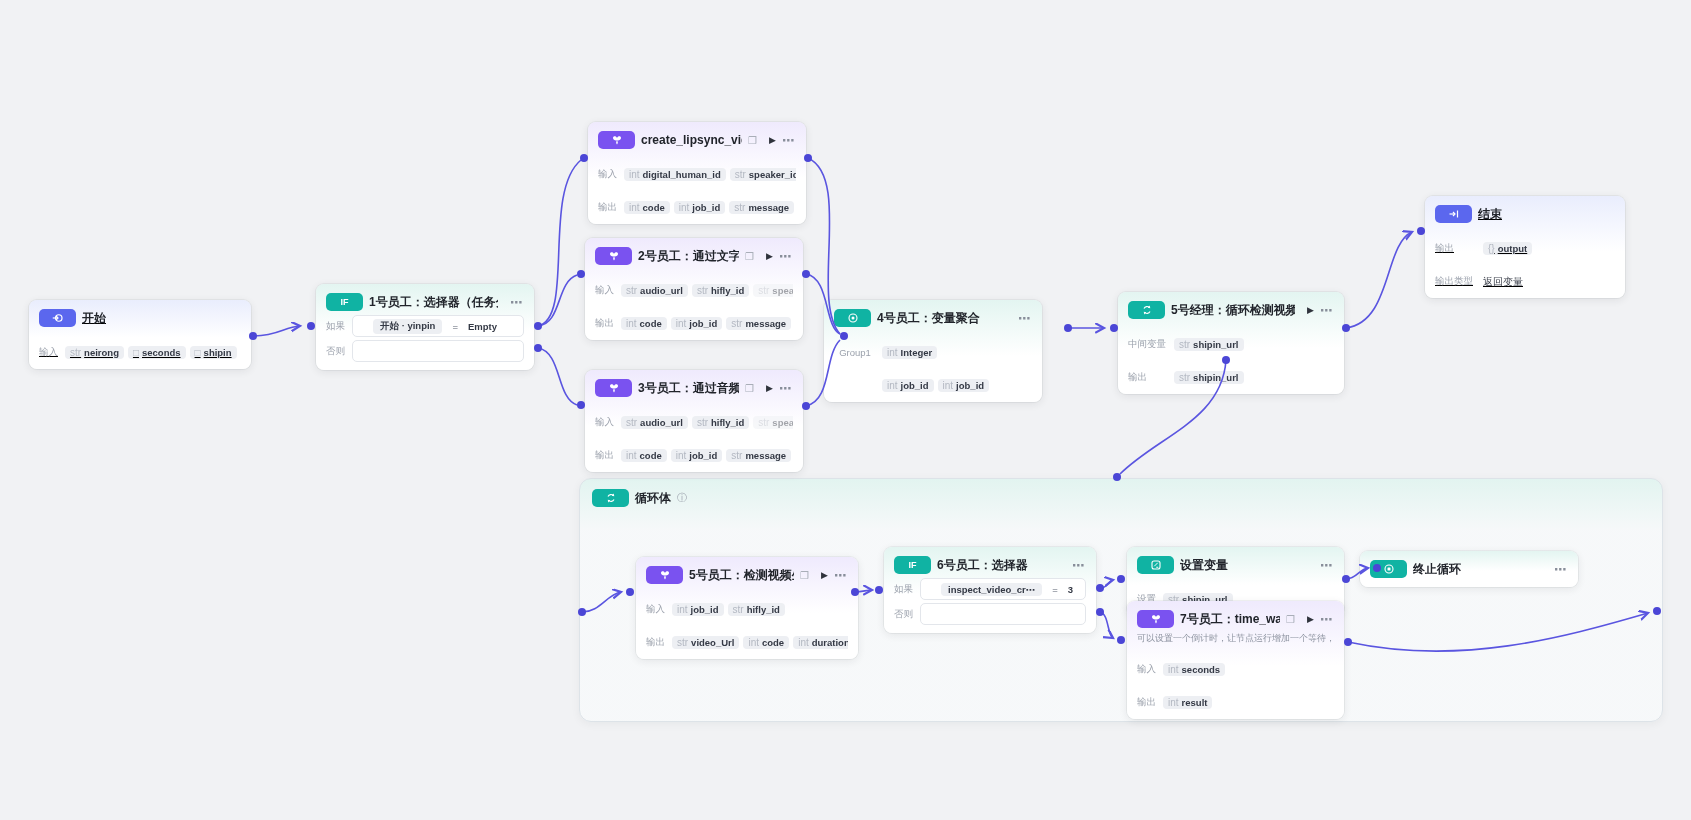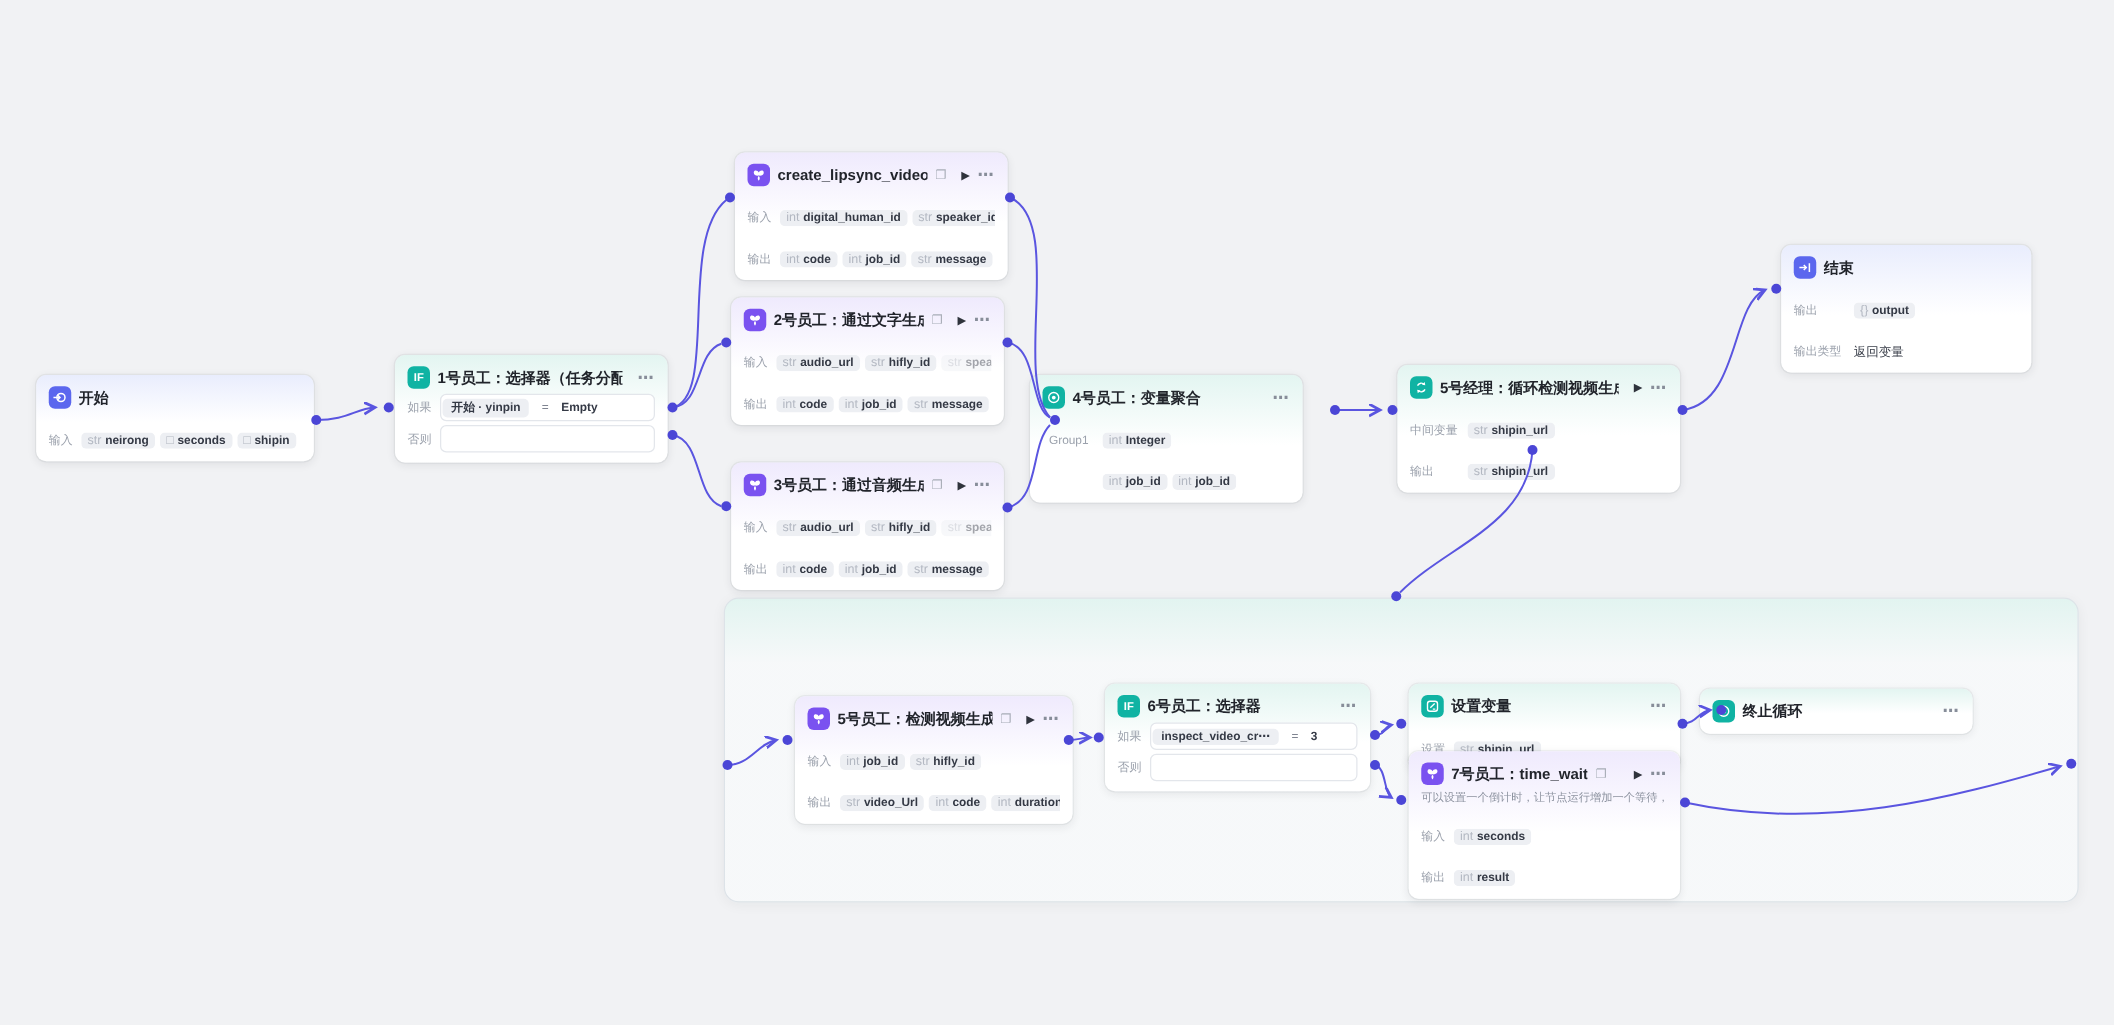--- a/index.html
+++ b/index.html
@@ -1,40 +1,40 @@
 <!DOCTYPE html>
 <html><head>
 <meta charset="utf-8">
 <style>
   html,body{margin:0;padding:0;background:#f1f2f4;font-family:"Liberation Sans","DejaVu Sans",sans-serif;}
   #canvas{position:relative;width:1691px;height:820px;overflow:hidden;background:#f1f2f4;}
   .node{position:absolute;border-radius:8px;background:#fff;box-shadow:0 0 0 1px rgba(28,31,40,.05),0 2px 8px rgba(28,31,40,.09);padding:8px 10px;box-sizing:border-box;z-index:2;}
   .tint-purple{background:linear-gradient(180deg,#efeafd 0%,#ffffff 55%);}
   .tint-mint{background:linear-gradient(180deg,#e3f5f1 0%,#ffffff 55%);}
-  .tint-indigo{background:linear-gradient(180deg,#e9edfd 0%,#ffffff 55%);}
+  .tint-indigo{background:linear-gradient(180deg,#e9edfd 0%,#ffffff 55%);text-decoration:underline;}
   .nhead{display:flex;align-items:center;gap:6px;height:20px;}
-  .nicon{width:18px;height:18px;border-radius:5px;display:flex;align-items:center;justify-content:center;flex:none;color:#fff;font-size:9px;font-weight:bold;}
+  .nicon{width:37px;height:18px;border-radius:5px;display:flex;align-items:center;justify-content:center;flex:none;color:#fff;font-size:9px;font-weight:bold;}
   .bg-purple{background:#7a52f0;}
   .bg-teal{background:#10b3a3;}
   .bg-indigo{background:#5b67ee;}
   .ntitle{font-size:12px;font-weight:700;color:#21242b;white-space:nowrap;overflow:hidden;}
   .badge{color:#a9aeb8;font-size:10px;flex:none;}
   .spacer{flex:1;}
   .play{font-size:9px;color:#2f333c;cursor:pointer;flex:none;}
   .more{color:#878d99;font-size:13px;letter-spacing:1px;cursor:pointer;flex:none;font-weight:700;}
   .nrow{display:flex;align-items:center;gap:6px;height:17px;margin-top:16px;white-space:nowrap;overflow:hidden;}
   .rlabel{font-size:9.5px;color:#9ba1ac;flex:none;min-width:20px;}
   .rtext{font-size:10px;color:#3a3f4a;}
   .chips{display:flex;gap:4px;overflow:hidden;}
   .chip{background:#edeff3;border-radius:4px;padding:1px 5px;font-size:9.5px;color:#343945;display:inline-flex;gap:3px;align-items:center;flex:none;}
   .chip i{font-style:normal;color:#b3b8c2;font-size:10px;}
   .chip b{font-weight:600;}
   .chip.fade{opacity:.45;}
   .condrow{display:flex;align-items:center;gap:6px;height:22px;margin-top:3px;}
-  .cond{flex:1;display:flex;align-items:center;gap:10px;border:1px solid #e3e6eb;background:#fff;border-radius:5px;height:20px;padding:0 1px;font-size:9.5px;overflow:hidden;}
+  .cond{flex:1;display:flex;align-items:center;gap:10px;border:1px solid #e3e6eb;background:#fff;border-radius:5px;height:20px;padding:0 20px;font-size:9.5px;overflow:hidden;}
   .cchip{background:#edeff3;border-radius:4px;padding:1px 7px;color:#343945;font-weight:600;white-space:nowrap;}
   .cop{color:#596070;}
   .cval{color:#343945;font-weight:600;}
   .ndesc{font-size:9px;color:#8d93a0;white-space:nowrap;overflow:hidden;margin-top:3px;max-width:196px;}
   .loop{position:absolute;left:579px;top:478px;width:1082px;height:242px;border-radius:12px;border:1px solid #dde3e8;background:linear-gradient(180deg,#e2f4f0 0%,rgba(248,250,251,.8) 52px);box-shadow:0 2px 10px rgba(28,31,40,.05);z-index:1;}
   .loop-head{display:flex;align-items:center;gap:6px;padding:10px 12px;}
   .loop-title{font-size:12px;font-weight:700;color:#21242b;}
   .info{color:#9ba1ac;font-size:10px;}
   #edges{position:absolute;left:0;top:0;width:1691px;height:820px;pointer-events:none;z-index:5;}
   .watermark{position:absolute;right:22px;bottom:14px;font-size:21px;font-weight:700;color:#494f5b;letter-spacing:1.5px;text-shadow:0 1px 0 rgba(255,255,255,.9),0 2px 5px rgba(255,255,255,.6);z-index:6;}
@@ -394,20 +394,32 @@
           </span>
         </span>
       </div>
     <div class="nrow">
         <span class="rlabel" style="min-width:42px;">输出类型</span>
         <span class="rtext">返回变量</span>
       </div>
   </div>
 
   <div class="loop">
+    <div class="loop-head">
+      <span class="nicon bg-teal">
+          <svg width="12" height="12" viewBox="0 0 24 24">
+            <path fill="none" stroke="#fff" stroke-width="2.2" d="M6 9a6.5 6.5 0 0 1 11-1.5"></path>
+            <path fill="#fff" d="M17.5 3l1 5.4-5.4-1z"></path>
+            <path fill="none" stroke="#fff" stroke-width="2.2" d="M18 15a6.5 6.5 0 0 1-11 1.5"></path>
+            <path fill="#fff" d="M6.5 21l-1-5.4 5.4 1z"></path>
+          </svg>
+        </span>
+      <span class="loop-title">循环体</span>
+      <span class="info">ⓘ</span>
+    </div>
 
     <div class="node tint-purple" style="left:56px;top:78px;width:222px;">
       <div class="nhead">
         <span class="nicon bg-purple">
             <svg width="12" height="12" viewBox="0 0 24 24">
               <path fill="#fff" d="M12 8C10.8 4.2 4 3 4 8.2c0 3.6 4.6 5.6 8 4.6 3.4 1 8-1 8-4.6C20 3 13.2 4.2 12 8zm0 5.4c-2.2 1.6-2.2 5.2 0 7.6 2.2-2.4 2.2-6 0-7.6z"></path>
             </svg>
           </span>
         <span class="ntitle">5号员工：检测视频生成状态</span>
         <span class="badge">❐</span>

